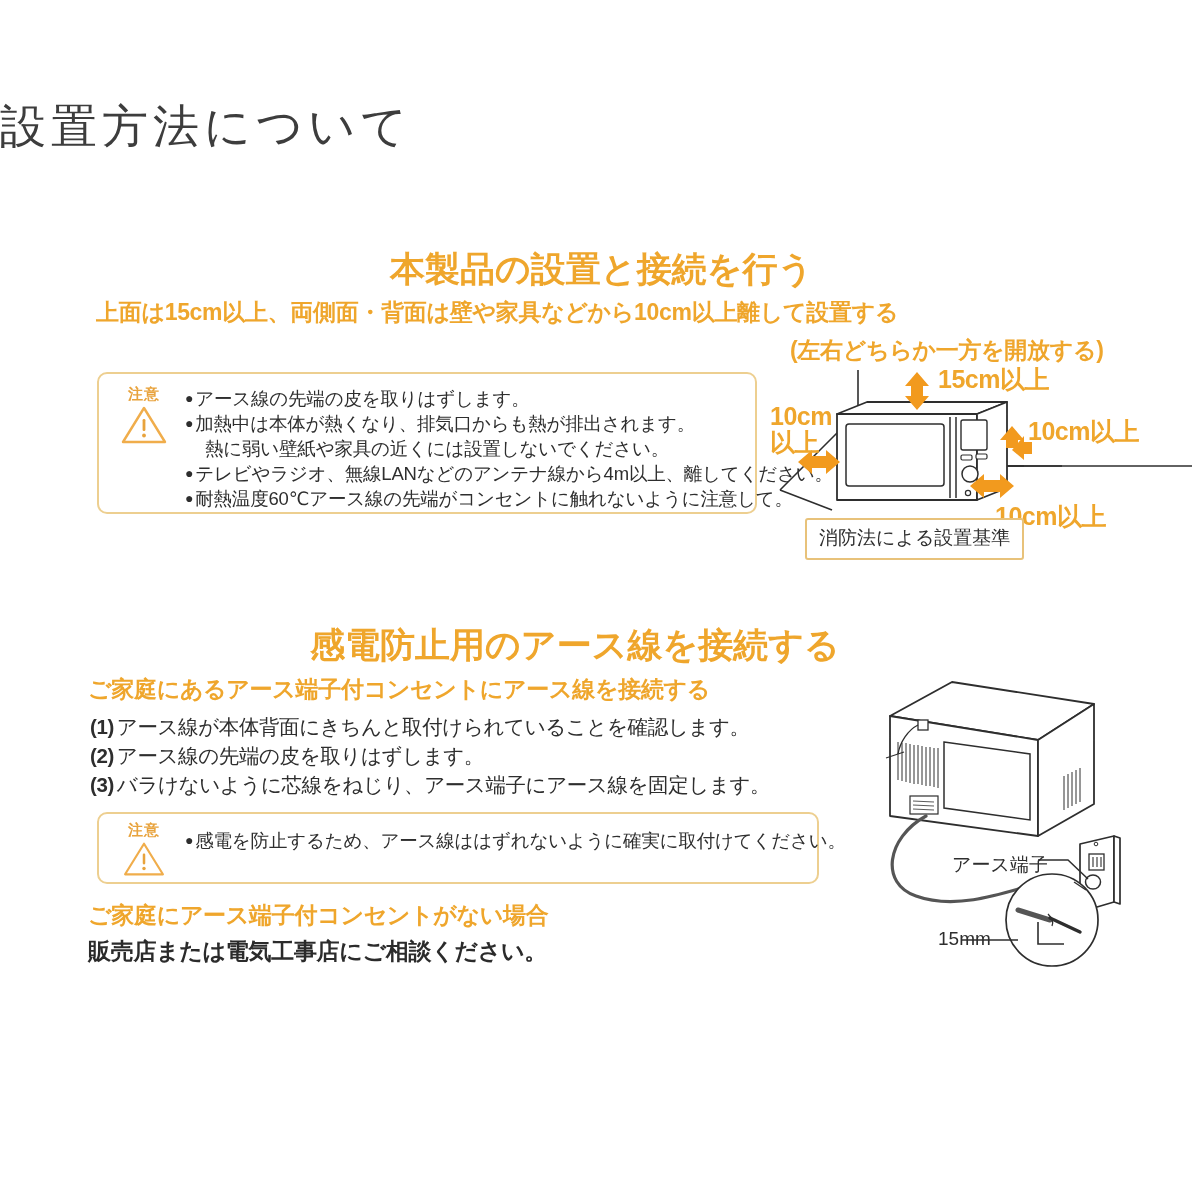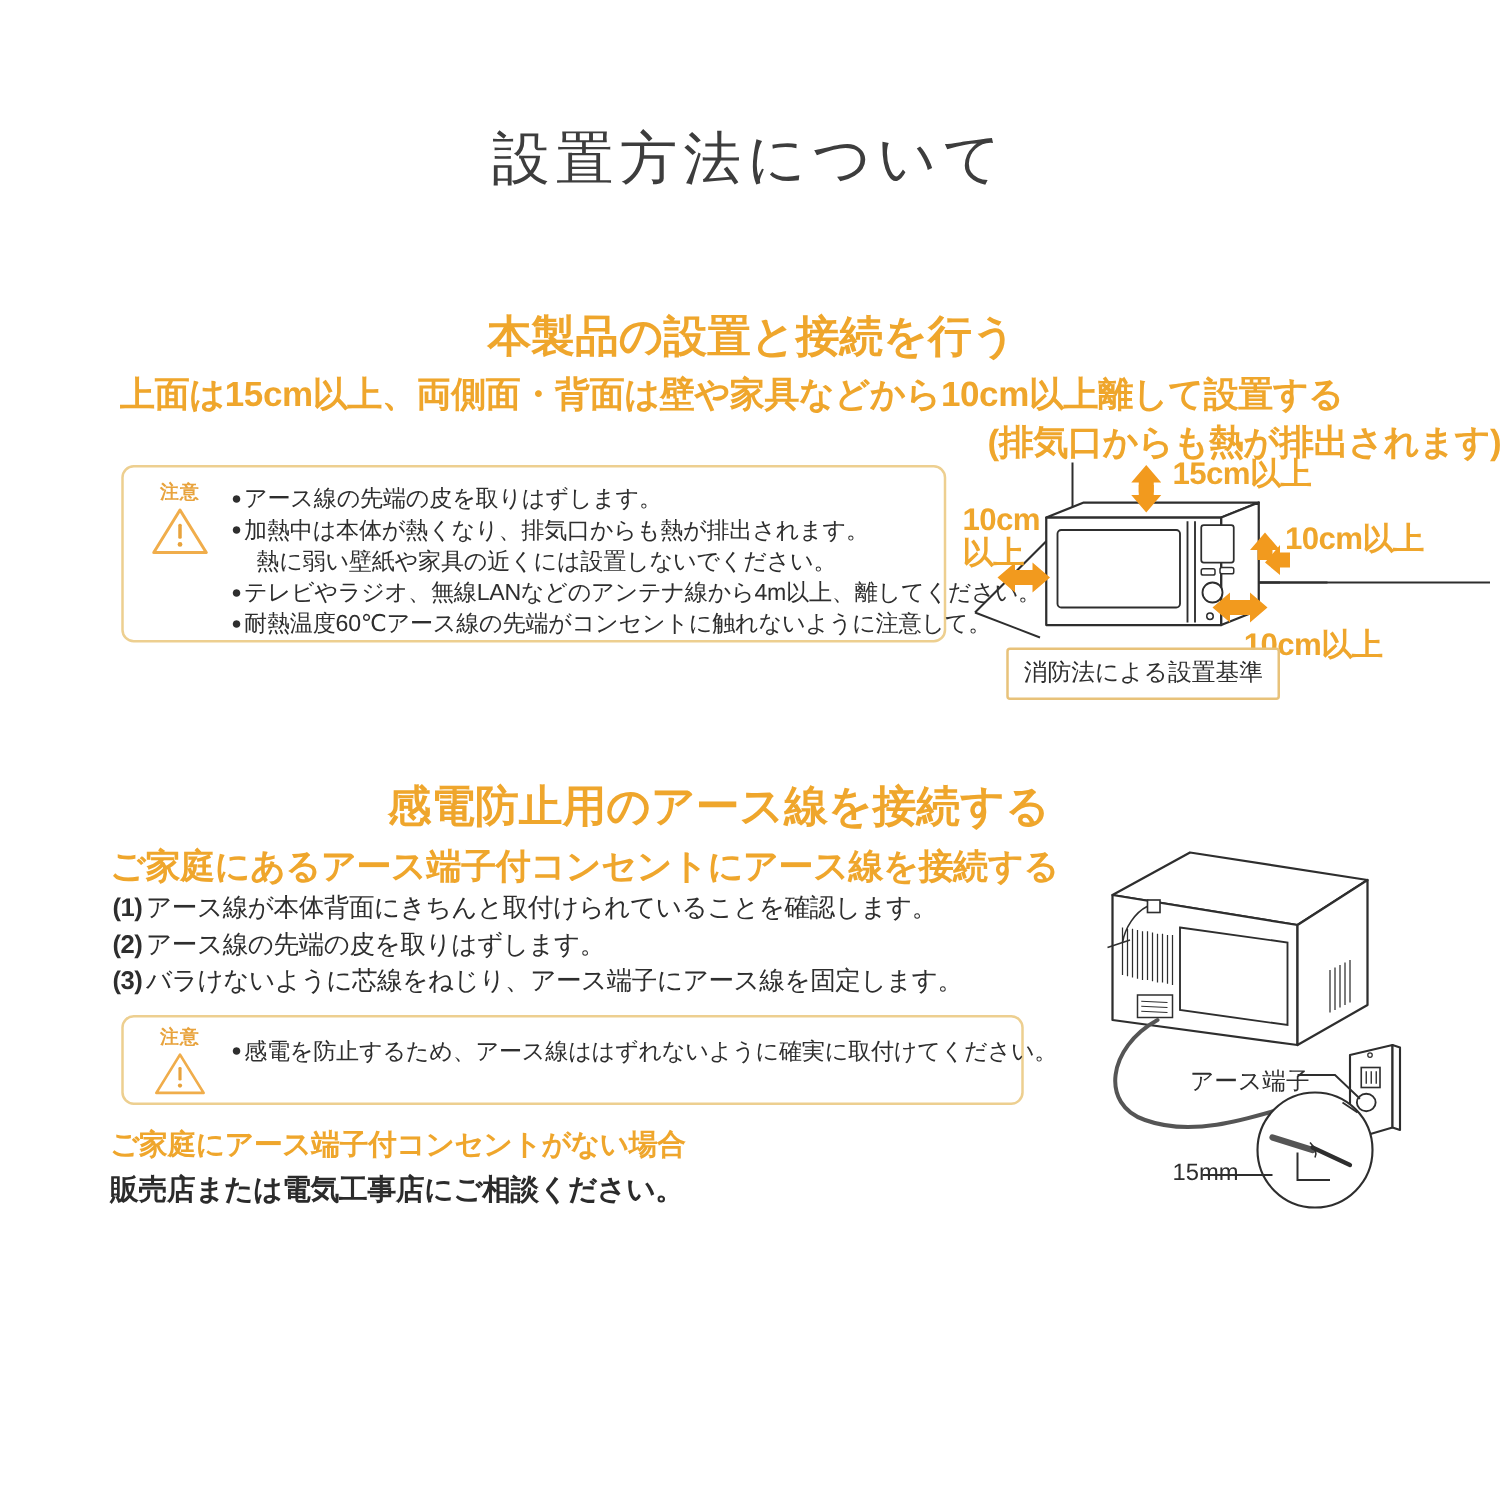--- a/index.html
+++ b/index.html
@@ -19,39 +19,39 @@
     background: #ffffff;
     overflow: hidden;
   }
 
   
   .page-title {
     position: absolute;
     left: 0;
     top: 96px;
     width: 1200px;
-    text-align: center;
+    text-align: left;
     font-size: 46px;
     letter-spacing: 5px;
     color: #3d3d3d;
     font-weight: 500;
   }
 
   
   .sec-heading {
     position: absolute;
     font-size: 35px;
     font-weight: bold;
     color: #efa62c;
     letter-spacing: 0px;
     white-space: nowrap;
   }
   .sec-sub {
     position: absolute;
-    font-size: 28px;
+    font-size: 23px;
     font-weight: bold;
     color: #efa62c;
     white-space: nowrap;
     letter-spacing: -0.3px;
   }
 
   
   .caution-box {
     position: absolute;
     border: 2px solid #edcf90;
@@ -169,21 +169,21 @@
 </head>
 <body>
 
 <div id="page">
 
   <div class="page-title">設置方法について</div>
 
   <div class="sec-heading" style="left:390px; top:246px;">本製品の設置と接続を行う</div>
 
   <div class="sec-sub" style="left:96px; top:297px;">上面は15cm以上、両側面・背面は壁や家具などから10cm以上離して設置する</div>
-  <div class="sec-sub" style="left:790px; top:335px;">(排気口からも熱が排出されます)</div>
+  <div class="sec-sub" style="left:790px; top:335px;">(左右どちらか一方を開放する)</div>
 
   <div class="caution-box" style="left:97px; top:372px; width:660px; height:142px;">
     <div class="caution-mark">
       <div class="caution-word">注意</div>
       <svg class="warn-tri" width="46" height="40" viewBox="0 0 46 40">
         <path d="M23 3 L44 37 L2 37 Z" fill="none" stroke="#f0ad4b" stroke-width="2.4" stroke-linejoin="round"></path>
         <rect x="21.6" y="14" width="2.8" height="12" rx="1.2" fill="#e8a33d"></rect>
         <circle cx="23" cy="30.5" r="1.9" fill="#e8a33d"></circle>
       </svg>
     </div>

